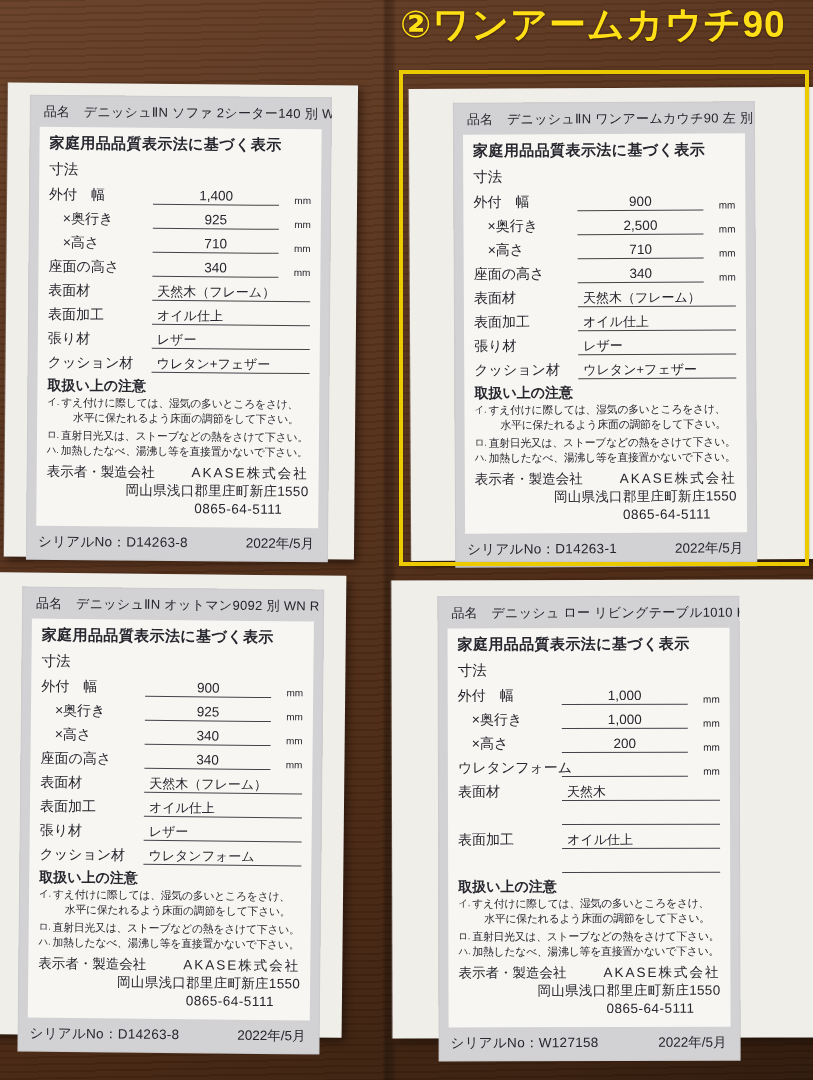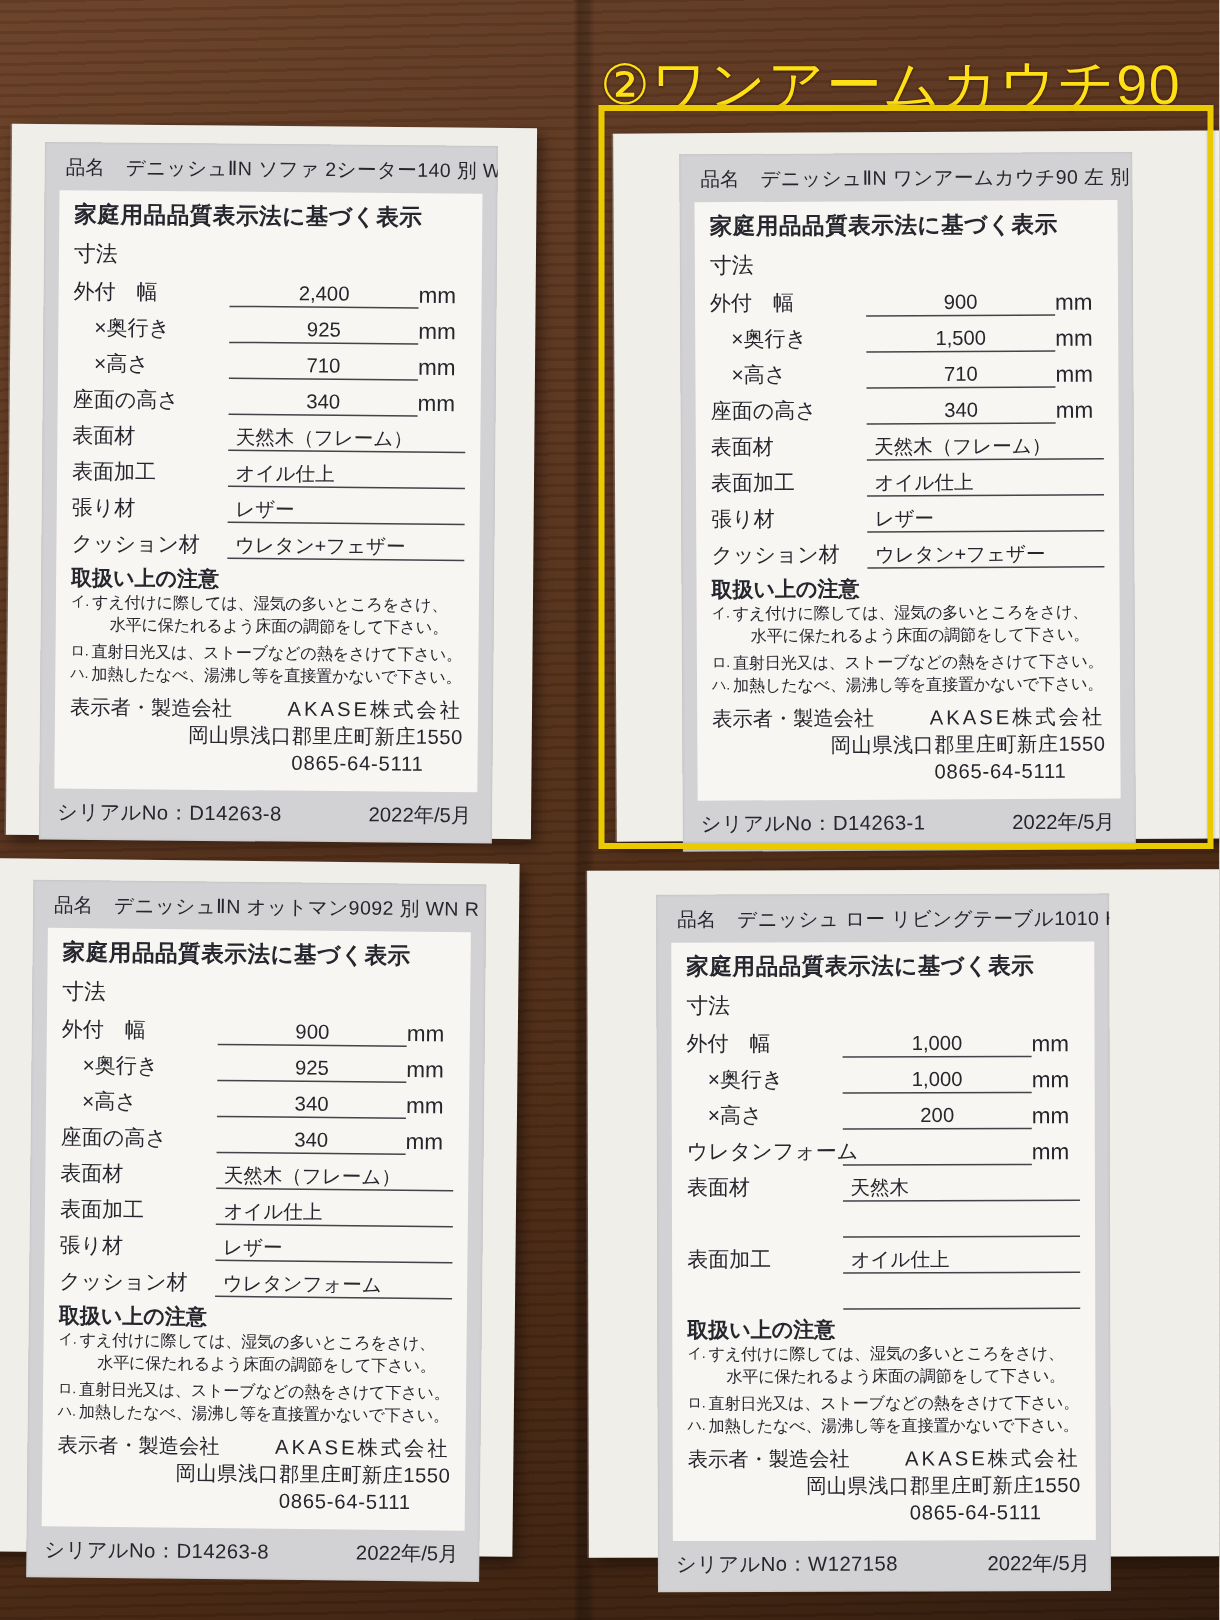--- a/index.html
+++ b/index.html
@@ -31,34 +31,34 @@
   .pname-key{flex:none;}
   .pname-val{letter-spacing:.3px;}
   .panel{background:#f7f6f2;margin:0 10px;padding:7px 10px 9px 10px;}
   .panel-title{font-size:15px;font-weight:700;letter-spacing:.4px;margin-bottom:7px;white-space:nowrap;}
   .dim-heading{font-size:14.5px;margin-bottom:1px;}
   .row{display:flex;align-items:flex-end;height:24px;font-size:14px;}
   .rlabel{width:104px;flex:none;white-space:pre;}
   .rline{flex:1;border-bottom:1.5px solid #43434a;text-align:center;font-size:13.5px;line-height:17px;min-height:17px;}
   .row.mat .rline{text-align:left;padding-left:5px;font-size:13px;}
   .row.blank .rline{min-height:17px;}
-  .runit{width:32px;flex:none;font-size:15px;padding-bottom:0;}
+  .runit{width:32px;flex:none;text-align:right;font-size:10px;padding-bottom:0;}
   .notes-heading{font-size:14px;font-weight:700;margin-top:5px;}
   .note-row{display:flex;font-size:10.8px;line-height:14.5px;letter-spacing:-.2px;white-space:nowrap;}
   .note-row .nmarker{width:14px;flex:none;font-size:9.5px;}
   .note-row.cont{margin-bottom:4px;}
   .note-row.cont .ntext{padding-left:12px;}
   .maker-row{display:flex;justify-content:space-between;margin-top:6px;font-size:13.5px;white-space:nowrap;}
   .maker-name{letter-spacing:2px;}
   .maker-addr{text-align:right;font-size:13.5px;line-height:18px;letter-spacing:.3px;}
   .maker-tel{text-align:right;font-size:13.5px;line-height:18px;padding-right:26px;letter-spacing:.5px;}
   .serial-row{display:flex;justify-content:space-between;padding:7px 14px 9px 12px;font-size:13.5px;white-space:nowrap;}
   .serial-left{letter-spacing:.3px;}
   #annotation{
-    position:absolute;left:400px;top:32px;font-size:37px;font-weight:400;
+    position:absolute;left:400px;top:0;font-size:37px;font-weight:700;
     color:#ffdf15;letter-spacing:1px;white-space:nowrap;
     text-shadow:0 1px 2px rgba(40,20,5,.6), 0 0 1px rgba(60,30,0,.8);
     text-align:right;
   }
   #highlight-box{
     position:absolute;left:399px;top:70px;width:410px;height:496px;
     border:4px solid #ecca00;box-sizing:border-box;
     box-shadow:0 0 2px rgba(0,0,0,.3), inset 0 0 2px rgba(0,0,0,.2);
   }
 </style>
@@ -74,21 +74,21 @@
       <div class="pname-row">
         <span class="pname-key">品名</span>
         <span class="pname-val">デニッシュⅡN ソファ 2シーター140 別 W</span>
       </div>
       <div class="panel">
         <div class="panel-title">家庭用品品質表示法に基づく表示</div>
         <div class="dim-heading">寸法</div>
         <div class="rows">
             <div class="row dim">
               <span class="rlabel">外付　幅</span>
-              <span class="rline"><span class="rvalue">2,400</span></span>
+              <span class="rline"><span class="rvalue">1,400</span></span>
               <span class="runit">mm</span>
             </div>
             <div class="row dim">
               <span class="rlabel">　×奥行き</span>
               <span class="rline"><span class="rvalue">925</span></span>
               <span class="runit">mm</span>
             </div>
             <div class="row dim">
               <span class="rlabel">　×高さ</span>
               <span class="rline"><span class="rvalue">710</span></span>
@@ -159,21 +159,21 @@
         <div class="panel-title">家庭用品品質表示法に基づく表示</div>
         <div class="dim-heading">寸法</div>
         <div class="rows">
             <div class="row dim">
               <span class="rlabel">外付　幅</span>
               <span class="rline"><span class="rvalue">900</span></span>
               <span class="runit">mm</span>
             </div>
             <div class="row dim">
               <span class="rlabel">　×奥行き</span>
-              <span class="rline"><span class="rvalue">1,500</span></span>
+              <span class="rline"><span class="rvalue">2,500</span></span>
               <span class="runit">mm</span>
             </div>
             <div class="row dim">
               <span class="rlabel">　×高さ</span>
               <span class="rline"><span class="rvalue">710</span></span>
               <span class="runit">mm</span>
             </div>
             <div class="row dim">
               <span class="rlabel">座面の高さ</span>
               <span class="rline"><span class="rvalue">340</span></span>

